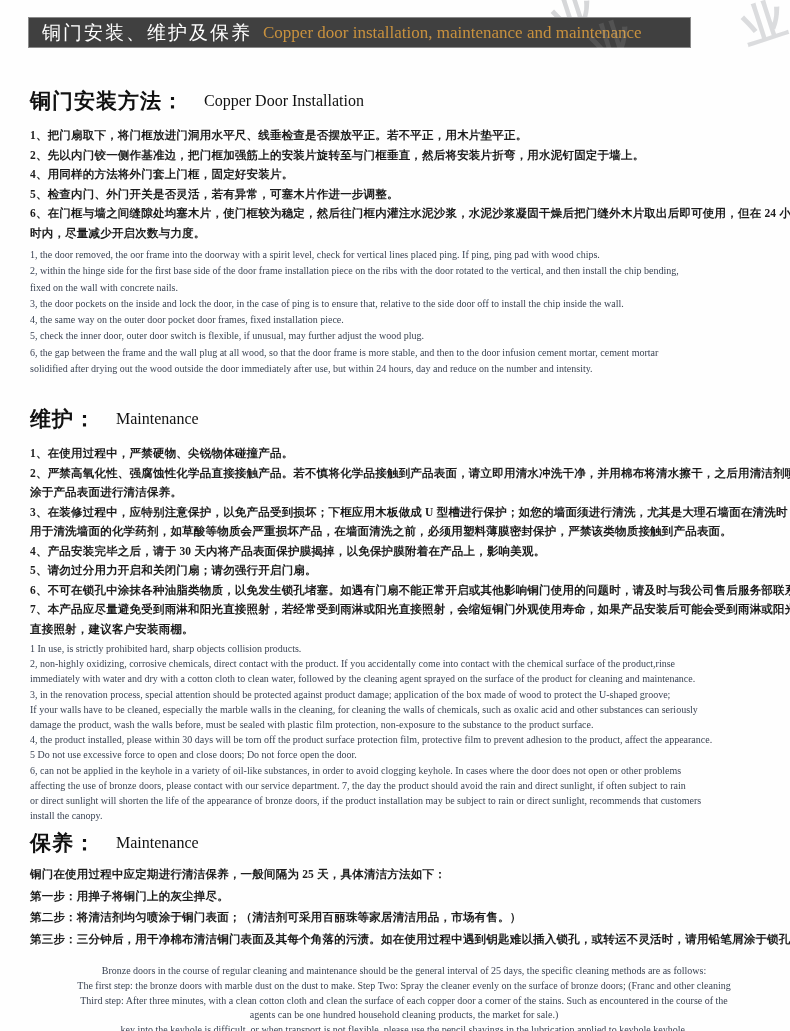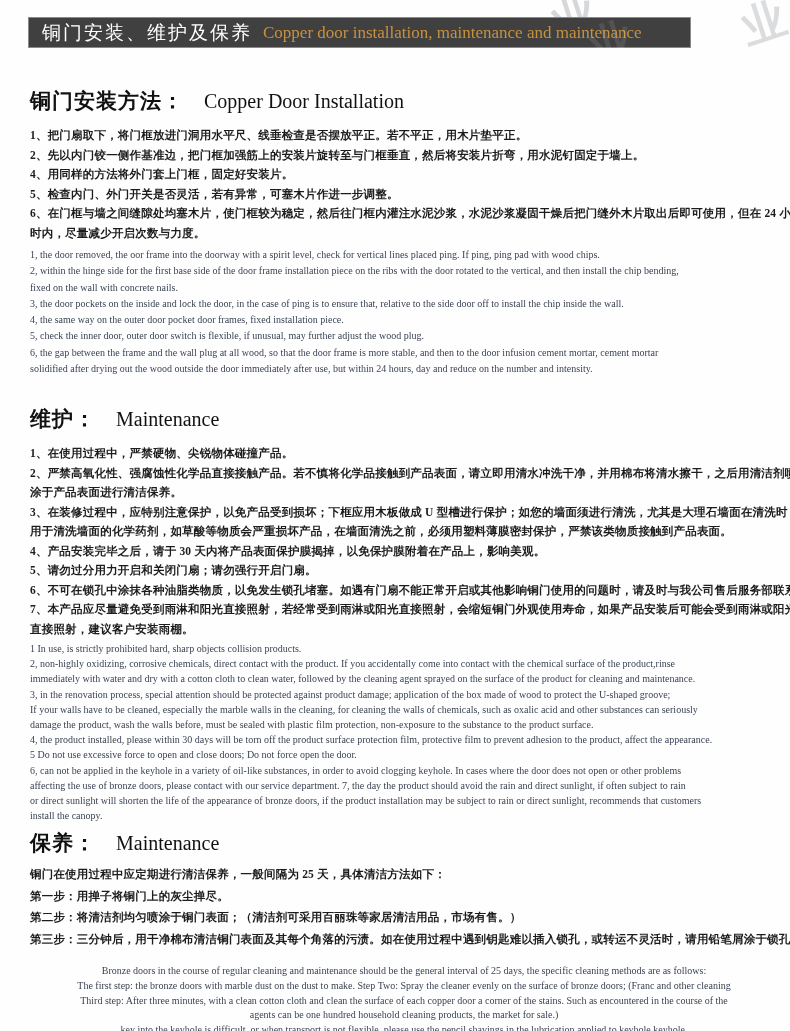--- a/index.html
+++ b/index.html
@@ -29,21 +29,21 @@
   .sec-installation{top:86px;}
   .sec-maintenance{top:404px;}
   .sec-care{top:828px;}
   .sec-head{height:30px;display:flex;align-items:center;}
   .sh-zh{
     font-family:"Liberation Sans", sans-serif;
     font-weight:bold;font-size:21px;color:#111111;letter-spacing:1px;white-space:nowrap;
   }
   .sh-en{
     font-family:"Liberation Serif", serif;
-    font-size:20px;color:#111111;margin-left:20px;white-space:nowrap;
+    font-size:16px;color:#111111;margin-left:20px;white-space:nowrap;
   }
   
   .zh-block{margin-top:10px;}
   .sec-maintenance .zh-block{margin-top:10px;}
   .sec-care .zh-block{margin-top:6px;}
   .zh-block .line{
     font-size:11.5px;font-weight:600;color:#1c1c1c;
     line-height:19.5px;white-space:nowrap;letter-spacing:0.2px;
     font-family:"Liberation Serif", serif;
   }

